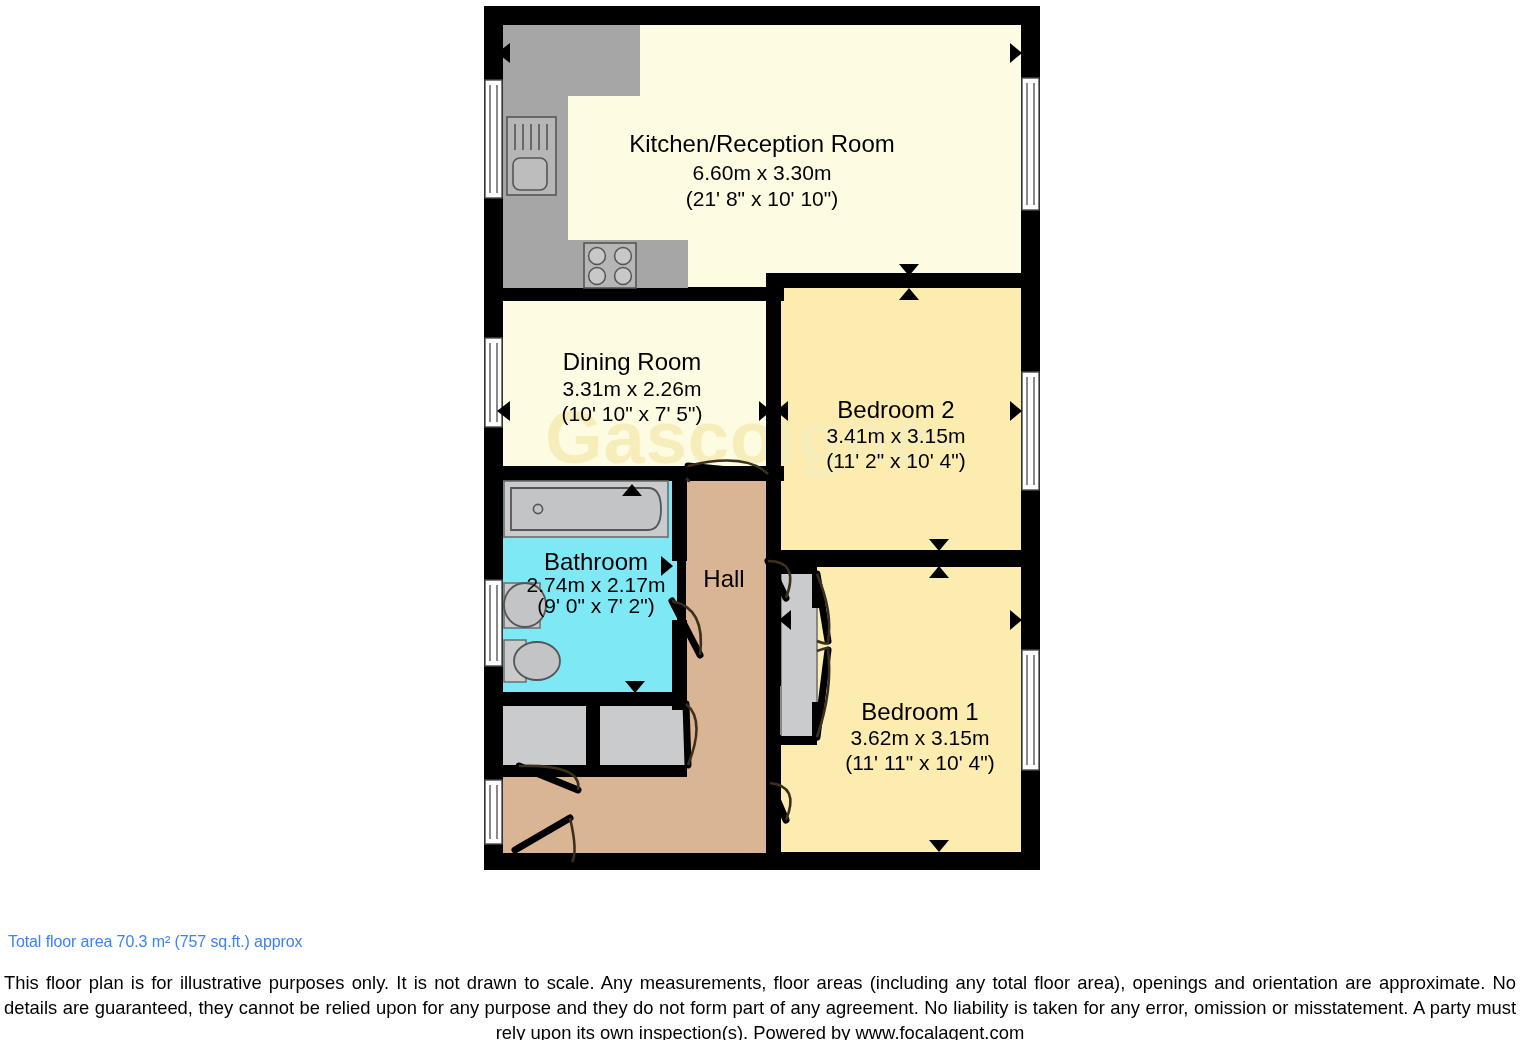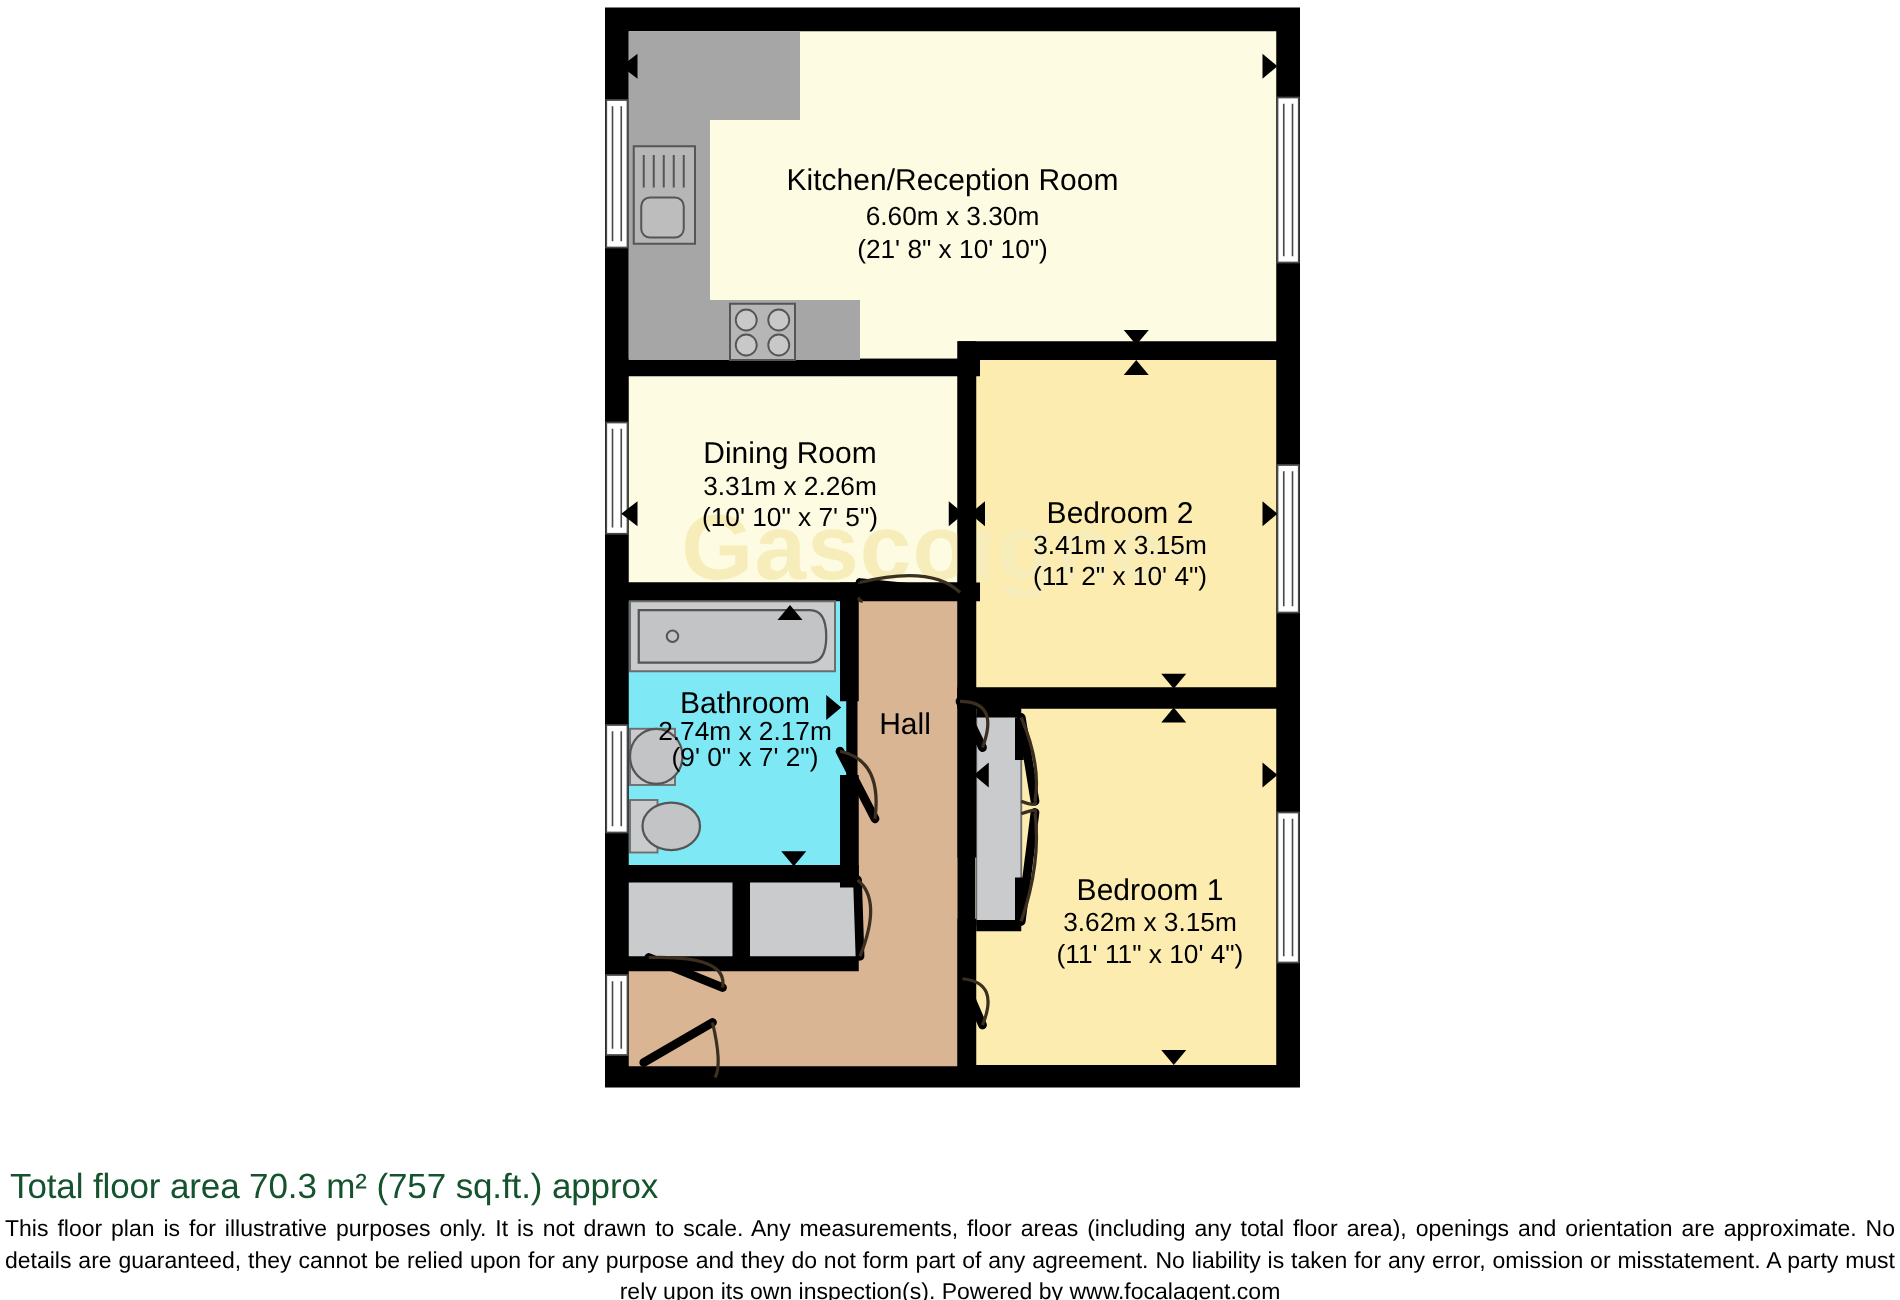--- a/index.html
+++ b/index.html
@@ -30,22 +30,22 @@
     position: absolute;
     left: 0;
     top: 920px;
     width: 1520px;
     height: 120px;
   }
   .total-area {
     position: absolute;
     left: 8px;
     top: 13px;
-    font-size: 28px;
-    color: #14532d;
+    font-size: 16px;
+    color: #3b82f6;
     white-space: nowrap;
     letter-spacing: -0.1px;
   }
   .disclaimer {
     position: absolute;
     left: 4px;
     top: 50px;
     width: 1512px;
     font-size: 18.4px;
     line-height: 25px;

